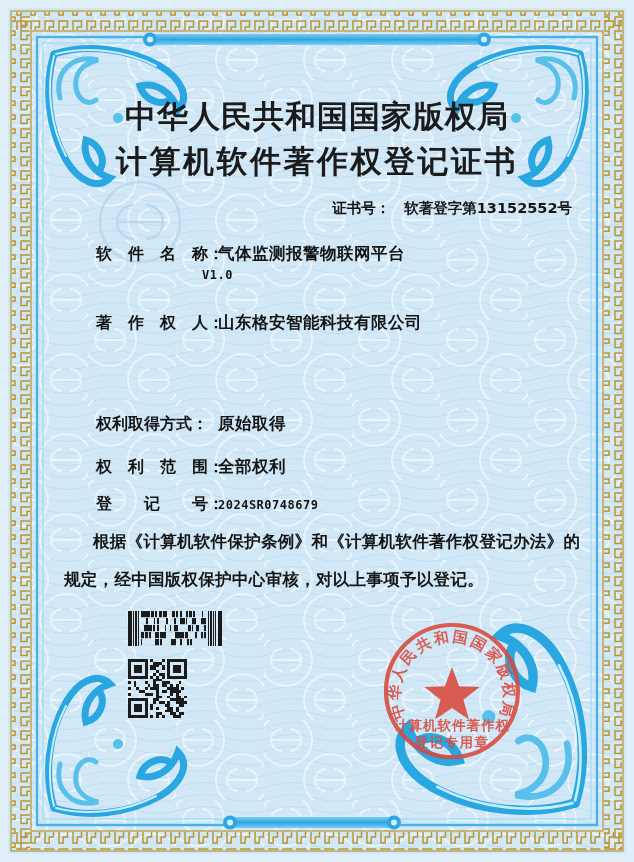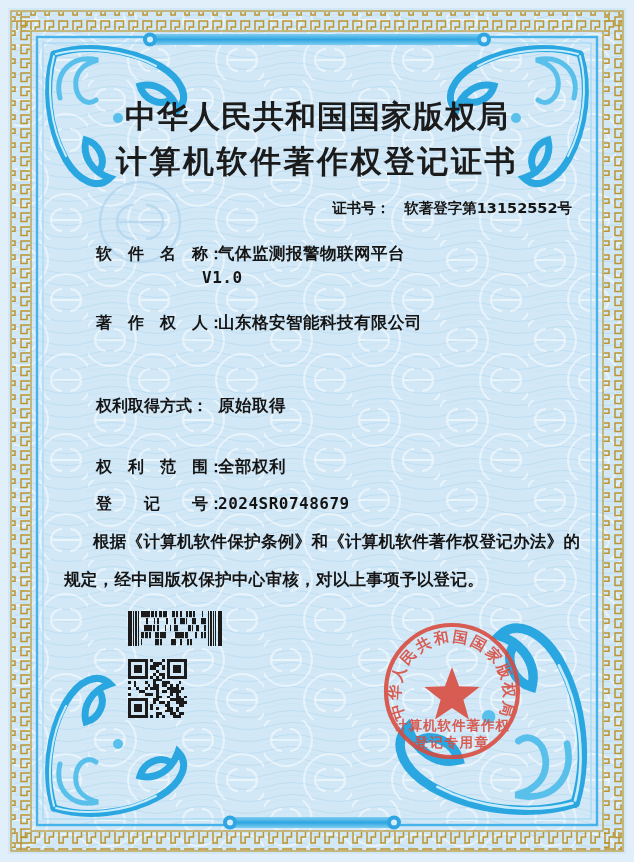--- a/index.html
+++ b/index.html
@@ -18,21 +18,21 @@
   .t1{top:96px;letter-spacing:1px;}
   .t2{top:141px;letter-spacing:2.5px;}
   .certno{
     position:absolute;top:199px;right:62px;
     font-size:14.5px;font-weight:bold;white-space:nowrap;
   }
   .certno .gap{display:inline-block;width:14px;}
   .row{position:absolute;left:80px;font-weight:bold;white-space:nowrap;}
   .lab{display:inline-block;width:122px;font-size:16px;letter-spacing:0;margin-left:16px;}
   .val{font-size:16.5px;letter-spacing:0.5px;}
-  .mono{font-family:"DejaVu Sans Mono",monospace;font-size:16px;letter-spacing:0.5px;}
+  .mono{font-family:"DejaVu Sans Mono",monospace;font-size:12px;letter-spacing:0.5px;}
   .stline{
     position:absolute;font-size:16.5px;font-weight:bold;
     letter-spacing:0.3px;white-space:nowrap;text-align:center;
   }
   .st1{left:93px;top:531px;}
   .st2{left:64px;top:569px;}
   .date{
     position:absolute;left:372px;top:753px;width:156px;text-align:center;
     font-size:20px;font-weight:bold;letter-spacing:0.5px;white-space:nowrap;
   }
@@ -135,21 +135,21 @@
 
   <div class="row" style="top:243px">
     <span class="lab">软　件　名　称：</span><span class="val">气体监测报警物联网平台</span>
   </div>
   <div class="row mono" style="left:202px;top:268px">V1.0</div>
 
   <div class="row" style="top:312px">
     <span class="lab">著　作　权　人：</span><span class="val">山东格安智能科技有限公司</span>
   </div>
 
-  <div class="row" style="top:395px">
+  <div class="row" style="top:413px">
     <span class="lab">权利取得方式：</span><span class="val">原始取得</span>
   </div>
 
   <div class="row" style="top:456px">
     <span class="lab">权　利　范　围：</span><span class="val">全部权利</span>
   </div>
 
   <div class="row" style="top:494px">
     <span class="lab">登　　记　　号：</span><span class="val mono">2024SR0748679</span>
   </div>

